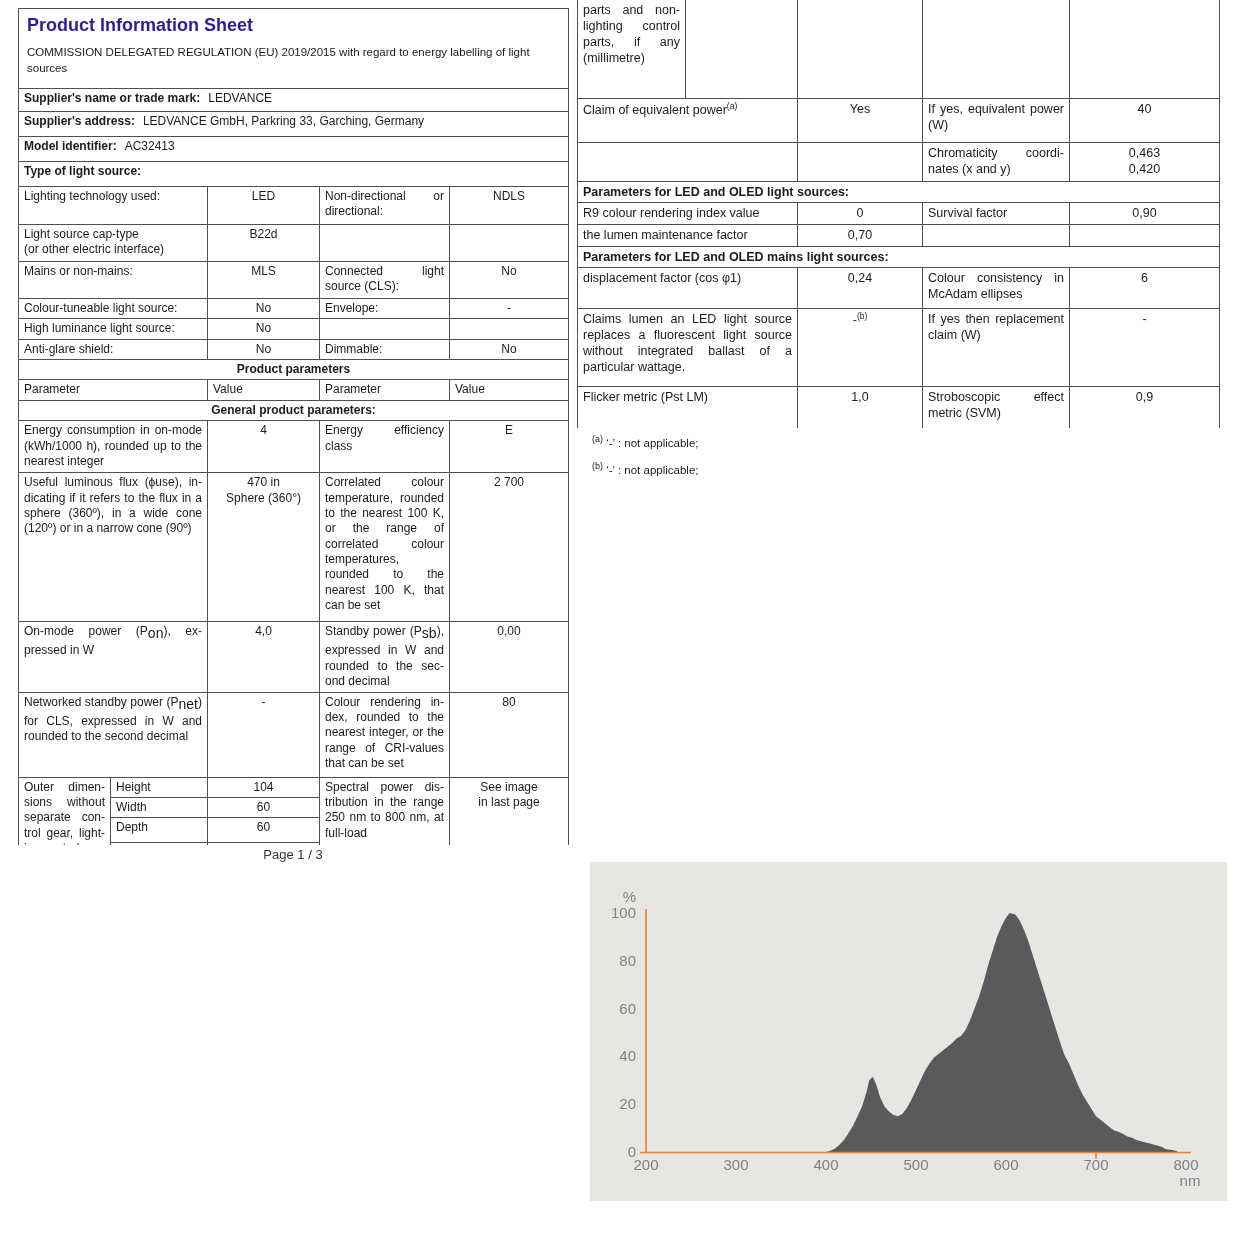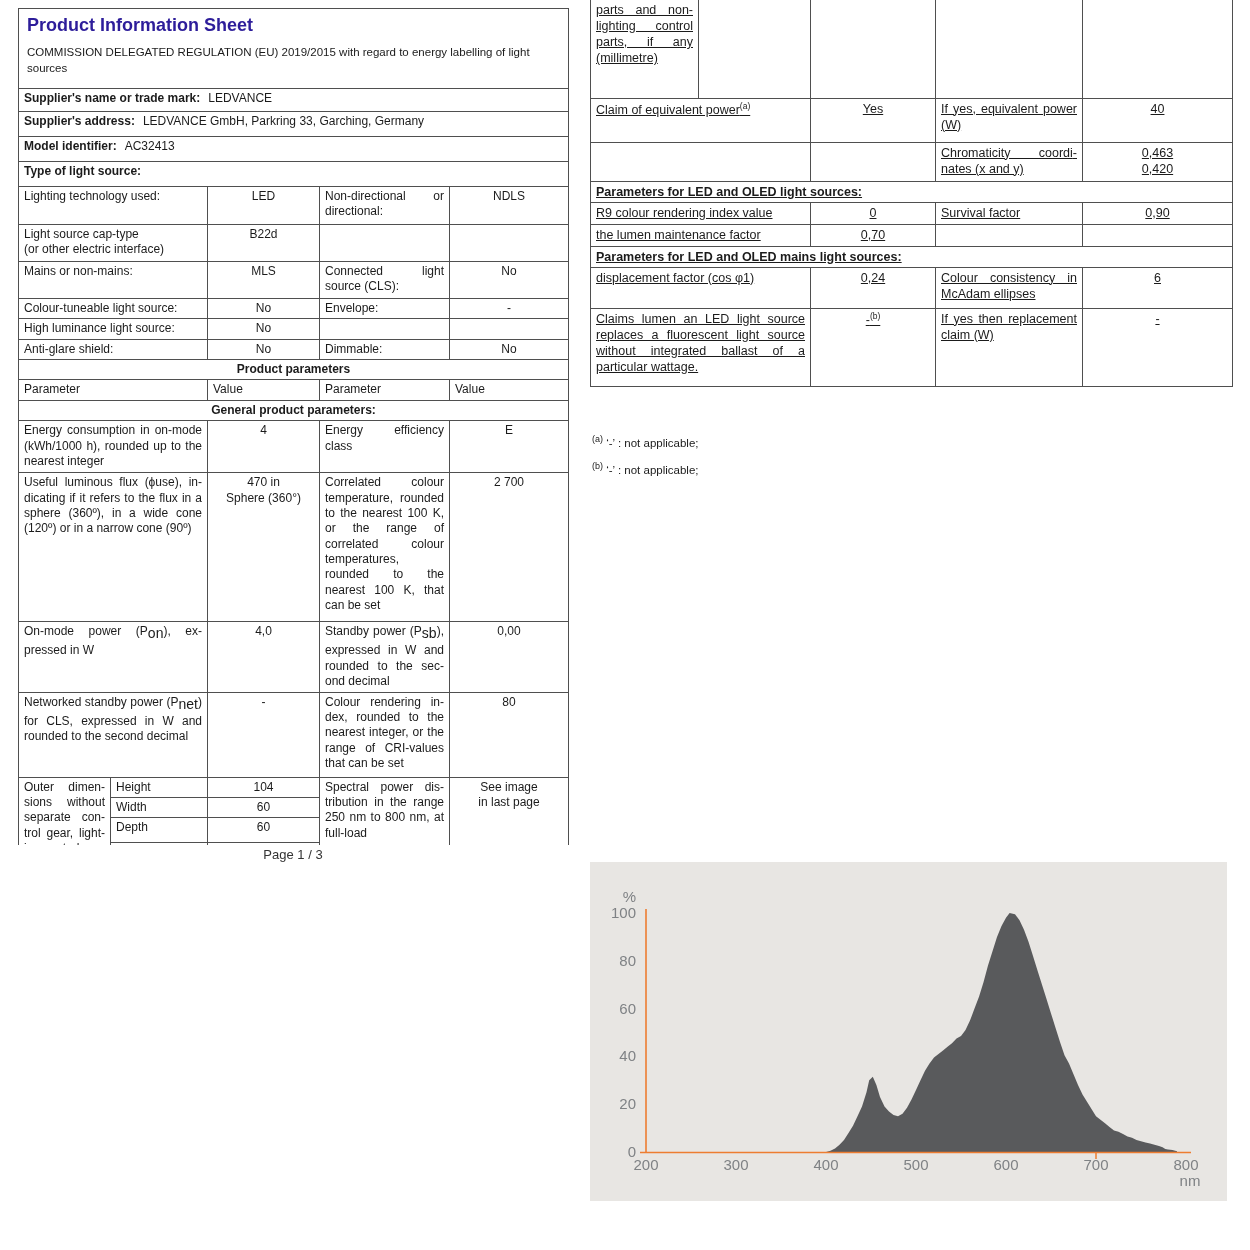--- a/index.html
+++ b/index.html
@@ -2,21 +2,21 @@
 <html><head>
 <meta charset="utf-8">
 <style>
   html,body{margin:0;padding:0;background:#ffffff;}
   .canvas{position:relative;width:1250px;height:1250px;background:#ffffff;overflow:hidden;
           font-family:"Liberation Sans",sans-serif;color:#1b1b1b;}
   table{border-collapse:collapse;table-layout:fixed;}
   td{border:1px solid #4f4f4f;vertical-align:top;padding:2px 5px;font-size:12px;line-height:1.28;}
   .lt-wrap{position:absolute;left:18px;top:8px;width:552px;height:837px;overflow:hidden;}
   .lt{width:550px;}
-  .rt-wrap{position:absolute;left:590px;top:0;width:644px;height:428px;overflow:hidden;text-decoration:underline;}
+  .rt-wrap{position:absolute;left:577px;top:0;width:644px;height:428px;overflow:hidden;}
   .rt{width:642px;}
   .rt td{font-size:12.5px;}
   .rt tr.no-top td{border-top:none;}
   .title-cell{padding:5px 8px 6px 8px;}
   h1.pis-title{margin:0 0 8px 0;font-size:18px;font-weight:bold;color:#2d1d9a;letter-spacing:0;}
   .subtitle{font-size:11.5px;line-height:1.35;color:#1b1b1b;}
   .lblrow b{font-weight:bold;}
   .lblrow span{margin-left:8px;}
   .c{text-align:center;}
   .j{text-align:justify;}
@@ -245,20 +245,26 @@
         <td class="c">6</td>
       </tr>
 
       <tr style="height:78px">
         <td colspan="2" class="j">Claims lumen an LED light source replaces a fluorescent light source without integrated bal­last of a particular wattage.</td>
         <td class="c"><span>-</span><sup>(b)</sup></td>
         <td class="j">If yes then replace­ment claim (W)</td>
         <td class="c">-</td>
       </tr>
 
+      <tr style="height:42px">
+        <td colspan="2">Flicker metric (Pst LM)</td>
+        <td class="c">1,0</td>
+        <td class="j">Stroboscopic effect metric (SVM)</td>
+        <td class="c">0,9</td>
+      </tr>
     </tbody>
       </table>
   </div>
 
   <div class="footnotes">
     <div><sup>(a)</sup> <span>‘-’ : not applicable;</span></div>
     <div><sup>(b)</sup> <span>‘-’ : not applicable;</span></div>
   </div>
 
   <div class="chart-panel" style="background: rgb(232, 230, 227);">

